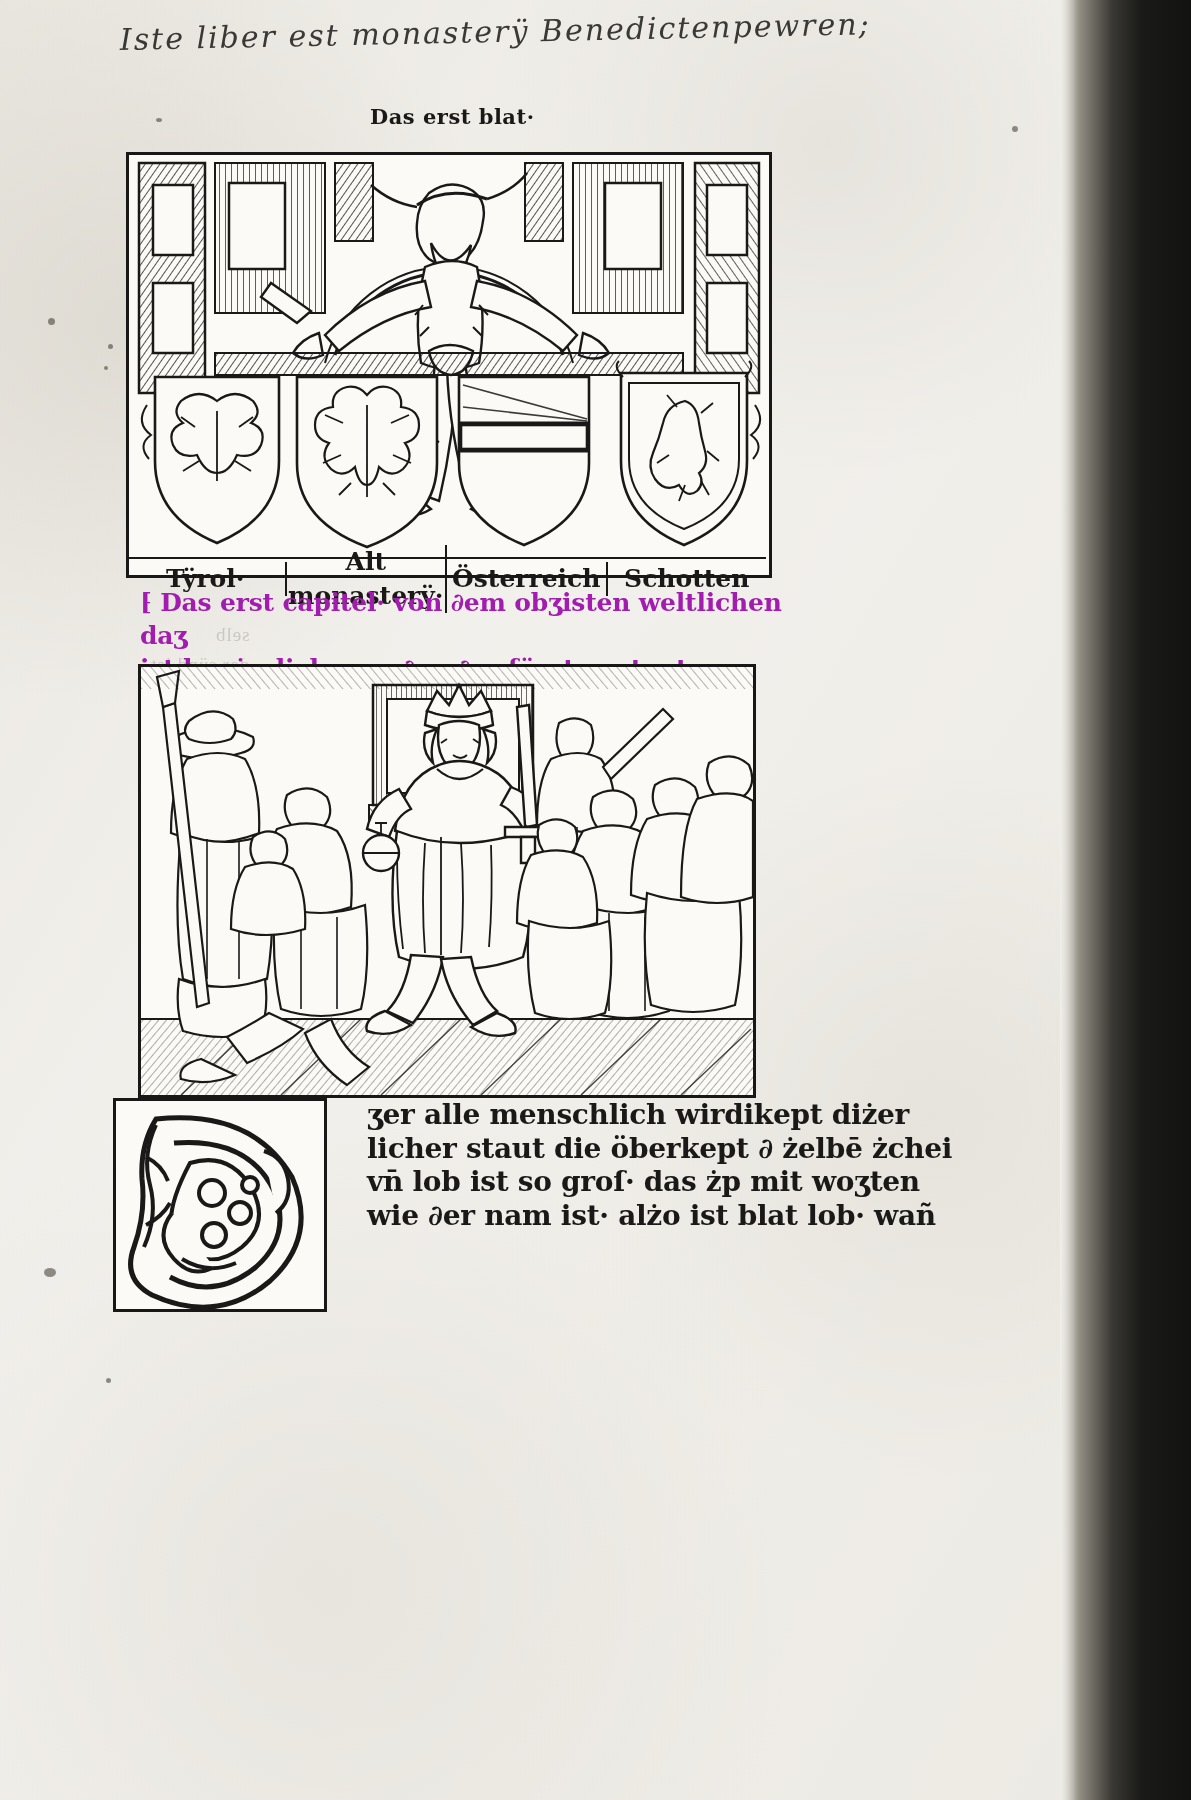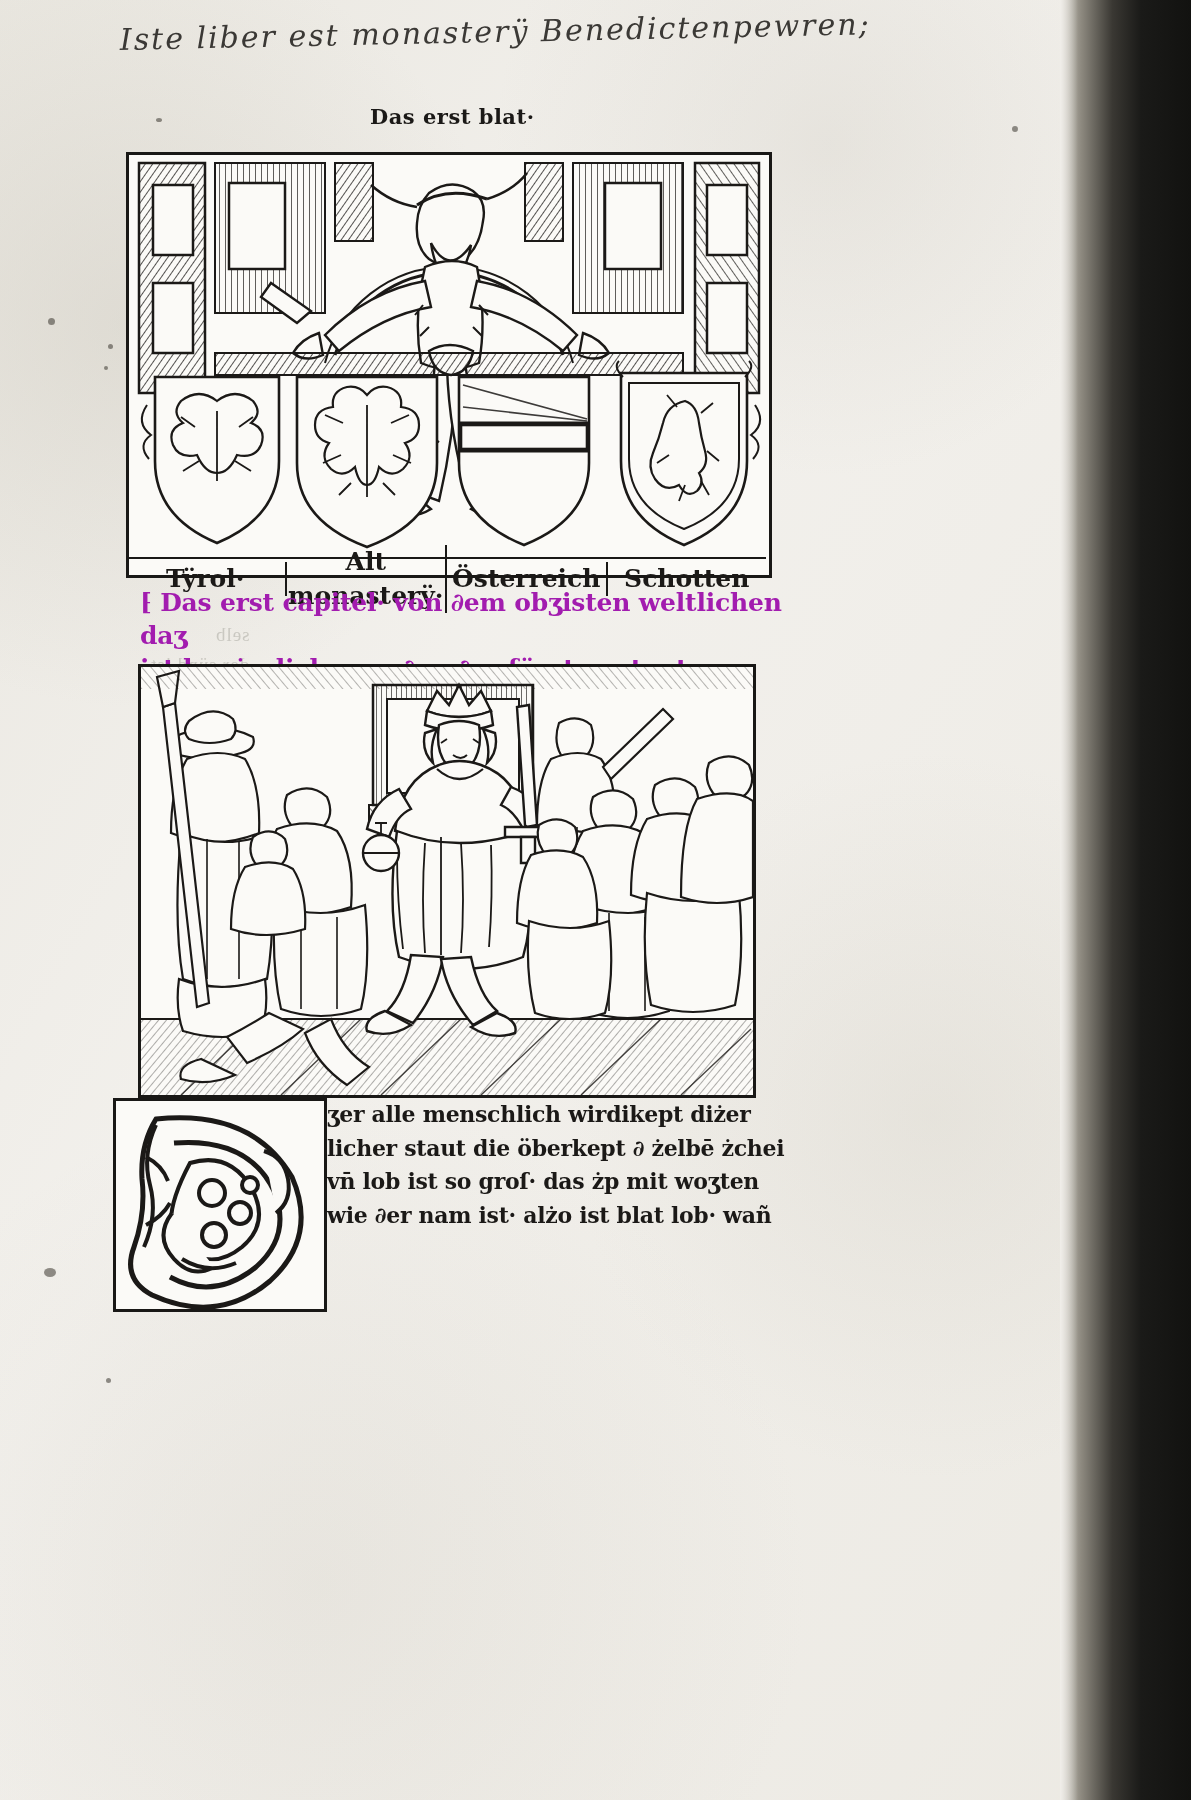--- a/index.html
+++ b/index.html
@@ -170,24 +170,25 @@
   }
   #initial-block svg { display:block; width: 100%; height: 100%; }
 
   #bodytext {
     position: absolute;
     left: 327px;
     top: 1098px;
     width: 472px;
     font-family: "DejaVu Serif", serif;
     font-weight: bold;
-    font-size: 22px;
+    font-size: 28px;
     line-height: 33.5px;
     color: #1b1917;
     letter-spacing: -0.3px;
+    padding-left: 40px;
   }
   #bodytext .ln { display: block; white-space: nowrap; }
 
   
   .speck {
     position: absolute;
     background: #3a372f;
     border-radius: 50%;
     opacity: 0.55;
   }

